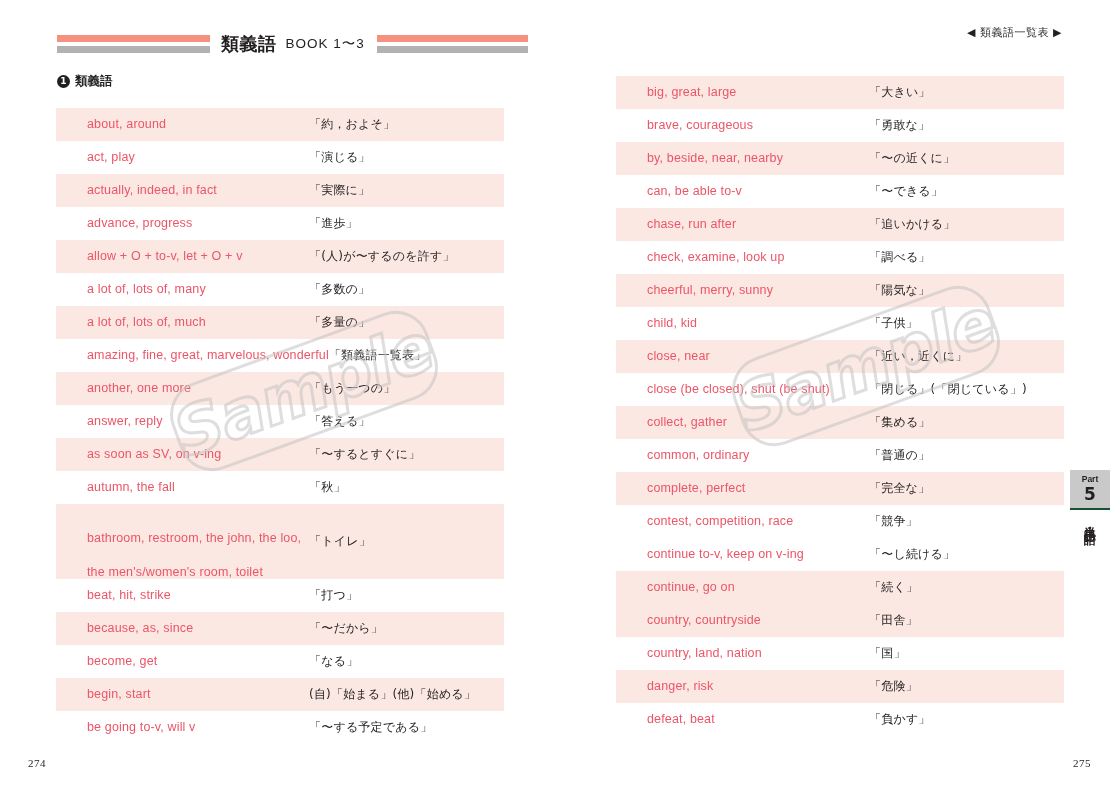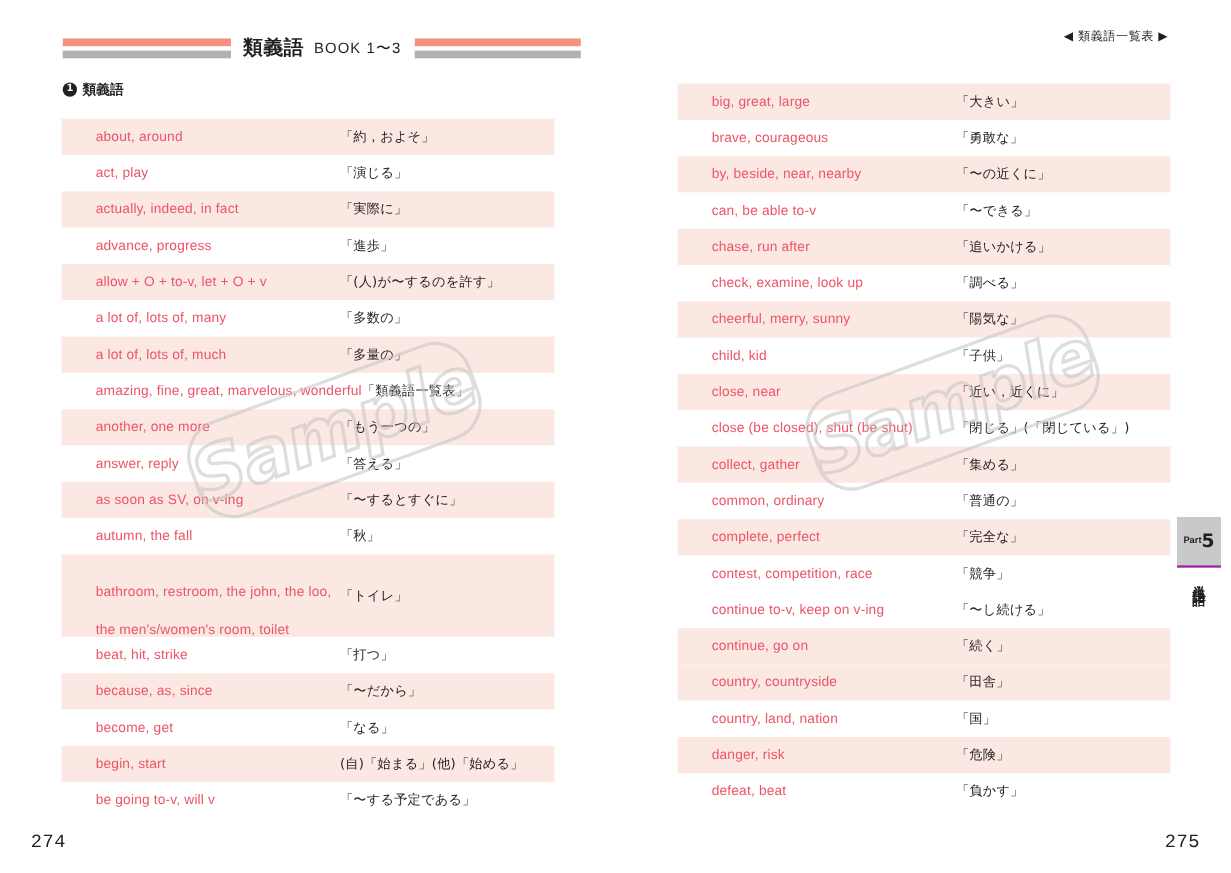--- a/index.html
+++ b/index.html
@@ -167,24 +167,25 @@
     position: absolute;
     right: 9px;
     top: 470px;
     width: 40px;
     display: flex;
     flex-direction: column;
     align-items: center;
   }
   .side-tab-box {
     width: 40px;
-    height: 46px;
+    height: 40px;
     background: #c9c9c9;
-    border-bottom: 2px solid #a21caf;
-    display: flex;
+    border-bottom: 2px solid #14532d;
+    display: flex;
+    flex-direction: column;
     align-items: center;
     justify-content: center;
     box-sizing: border-box;
   }
   .side-tab-part {
     font-size: 8.5px;
     font-weight: bold;
     color: #231f20;
     line-height: 1;
     margin-bottom: 2px;
@@ -203,23 +204,23 @@
     color: #231f20;
     writing-mode: vertical-rl;
     text-orientation: upright;
     letter-spacing: 2px;
     line-height: 1;
   }
 
   
   .folio {
     position: absolute;
-    bottom: 18px;
-    font-family: Liberation Mono, monospace;
-    font-size: 17px;
+    bottom: 25px;
+    font-family: Liberation Serif, serif;
+    font-size: 11px;
     color: #231f20;
     letter-spacing: 0.5px;
   }
   .folio-left  { left: 28px; }
   .folio-right { right: 28px; }
 
   
   .watermark {
     position: absolute;
     pointer-events: none;

